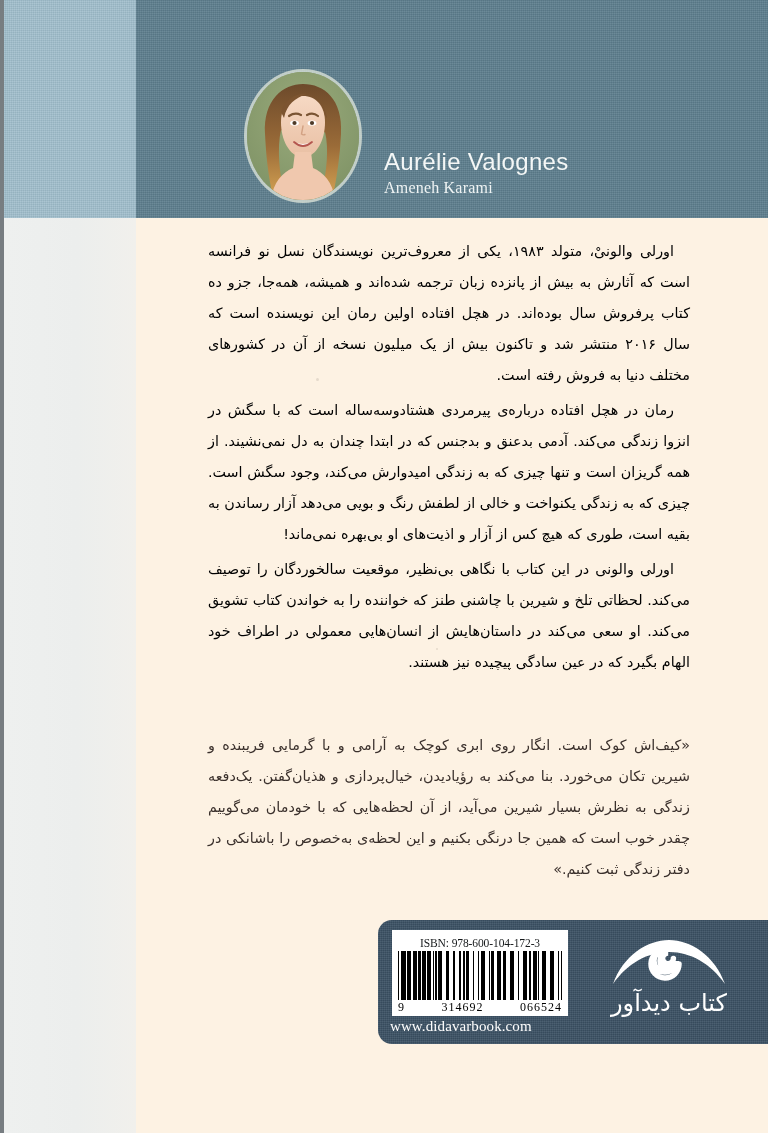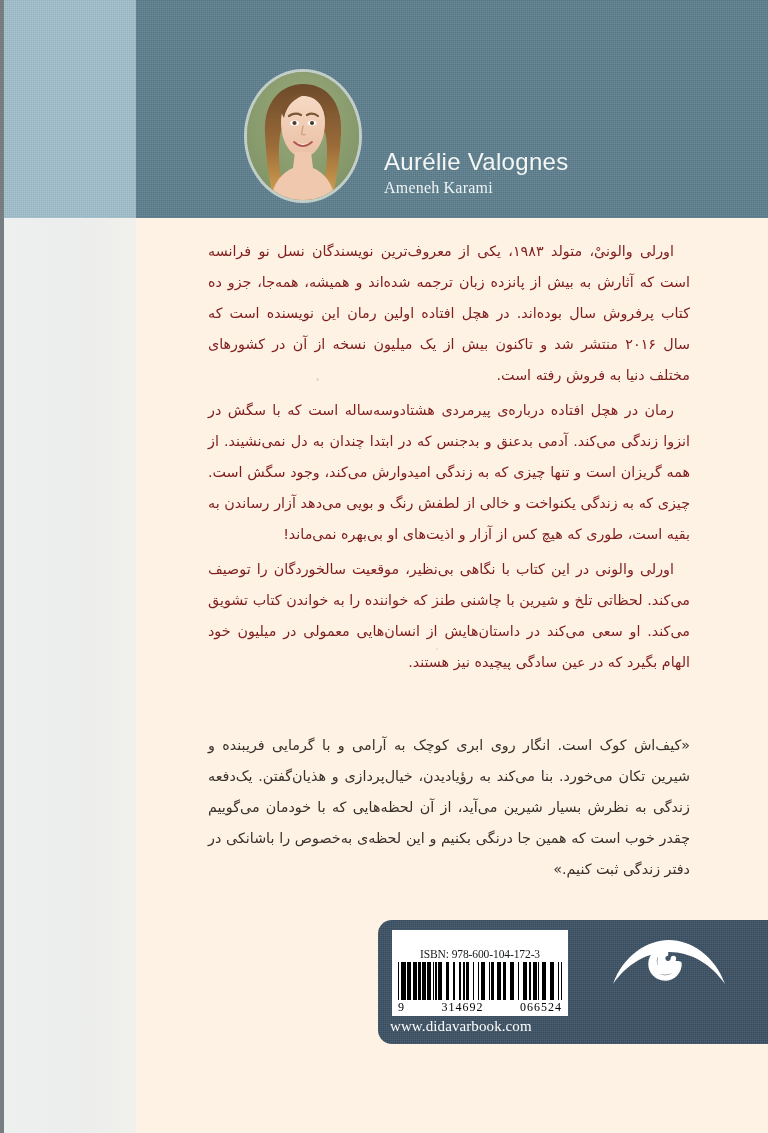--- a/index.html
+++ b/index.html
@@ -132,21 +132,21 @@
     background: #fdf2e3;
   }
 
   .blurb {
     position: absolute;
     left: 72px;     
     top: 18px;
     width: 482px;   
     direction: rtl;
     text-align: justify;
-    color: #7f1d1d;
+    color: #000000;
     font-family: "DejaVu Sans", "Liberation Sans", sans-serif;
     font-size: 14.3px;
     line-height: 31px;
   }
   .blurb p {
     margin: 0 0 0 0;
     text-indent: 16px;
   }
   .blurb p.spaced {
     margin-top: 4px;
@@ -181,21 +181,21 @@
   }
 
   
   .barcode-card {
     position: absolute;
     left: 14px;
     top: 10px;
     width: 176px;
     height: 86px;
     background: #ffffff;
-    padding: 17px 4px 2px 4px;
+    padding: 6px 4px 2px 4px;
     box-sizing: border-box;
     display: flex;
     flex-direction: column;
   }
   .isbn-text {
     font-family: "Liberation Serif", "DejaVu Serif", serif;
     font-size: 11.5px;
     color: #15181a;
     text-align: center;
     letter-spacing: -.1px;
@@ -326,21 +326,21 @@
       <div class="translator-name">Ameneh Karami</div>
 
     </div>
   </div>
 
   <div class="body-area">
 
     <div class="blurb">
       <p>اورلی والونیْ، متولد ۱۹۸۳، یکی از معروف‌ترین نویسندگان نسل نو فرانسه است که آثارش به بیش از پانزده زبان ترجمه شده‌اند و همیشه، همه‌جا، جزو ده کتاب پرفروش سال بوده‌اند. در هچل افتاده اولین رمان این نویسنده است که سال ۲۰۱۶ منتشر شد و تاکنون بیش از یک میلیون نسخه از آن در کشورهای مختلف دنیا به فروش رفته است.</p>
       <p class="spaced">رمان در هچل افتاده درباره‌ی پیرمردی هشتادوسه‌ساله است که با سگش در انزوا زندگی می‌کند. آدمی بدعنق و بدجنس که در ابتدا چندان به دل نمی‌نشیند. از همه گریزان است و تنها چیزی که به زندگی امیدوارش می‌کند، وجود سگش است. چیزی که به زندگی یکنواخت و خالی از لطفش رنگ و بویی می‌دهد آزار رساندن به بقیه است، طوری که هیچ کس از آزار و اذیت‌های او بی‌بهره نمی‌ماند!</p>
-      <p class="spaced">اورلی والونی در این کتاب با نگاهی بی‌نظیر، موقعیت سالخوردگان را توصیف می‌کند. لحظاتی تلخ و شیرین با چاشنی طنز که خواننده را به خواندن کتاب تشویق می‌کند. او سعی می‌کند در داستان‌هایش از انسان‌هایی معمولی در میلیون خود الهام بگیرد که در عین سادگی پیچیده نیز هستند.</p>
+      <p class="spaced">اورلی والونی در این کتاب با نگاهی بی‌نظیر، موقعیت سالخوردگان را توصیف می‌کند. لحظاتی تلخ و شیرین با چاشنی طنز که خواننده را به خواندن کتاب تشویق می‌کند. او سعی می‌کند در داستان‌هایش از انسان‌هایی معمولی در اطراف خود الهام بگیرد که در عین سادگی پیچیده نیز هستند.</p>
     </div>
 
     <div class="quote">
       <p>«کیف‌اش کوک است. انگار روی ابری کوچک به آرامی و با گرمایی فریبنده و شیرین تکان می‌خورد. بنا می‌کند به رؤیادیدن، خیال‌پردازی و هذیان‌گفتن. یک‌دفعه زندگی به نظرش بسیار شیرین می‌آید، از آن لحظه‌هایی که با خودمان می‌گوییم چقدر خوب است که همین جا درنگی بکنیم و این لحظه‌ی به‌خصوص را باشانکی در دفتر زندگی ثبت کنیم.»</p>
     </div>
 
     <div class="speckle" style="left:180px;top:160px;width:3px;height:3px;"></div>
     <div class="speckle" style="left:540px;top:62px;width:2px;height:2px;"></div>
     <div class="speckle" style="left:300px;top:430px;width:2px;height:2px;"></div>
 
@@ -425,17 +425,18 @@
 
     <div class="website">www.didavarbook.com</div>
 
     <div class="publisher">
       <svg class="eye-logo" width="124" height="58" viewBox="0 0 124 58" aria-hidden="true">
 
         <path d="M6 50 C16 22 40 6 62 6 C84 6 108 22 118 50 C104 30 84 18 62 18 C40 18 20 30 6 50 Z" fill="#ffffff"></path>
 
         <path d="M72 30 a14 14 0 1 1 -13.5 -14 a11 11 0 1 0 10.5 11 a8 8 0 1 1 -7.8 -8 a5.4 5.4 0 1 0 5.2 5.4" fill="none" stroke="#ffffff" stroke-width="5.5" stroke-linecap="round"></path>
       </svg>
+      <div class="pub-name">کتاب دیدآور</div>
     </div>
 
   </div>
 
 </div>
 
 </body></html>

